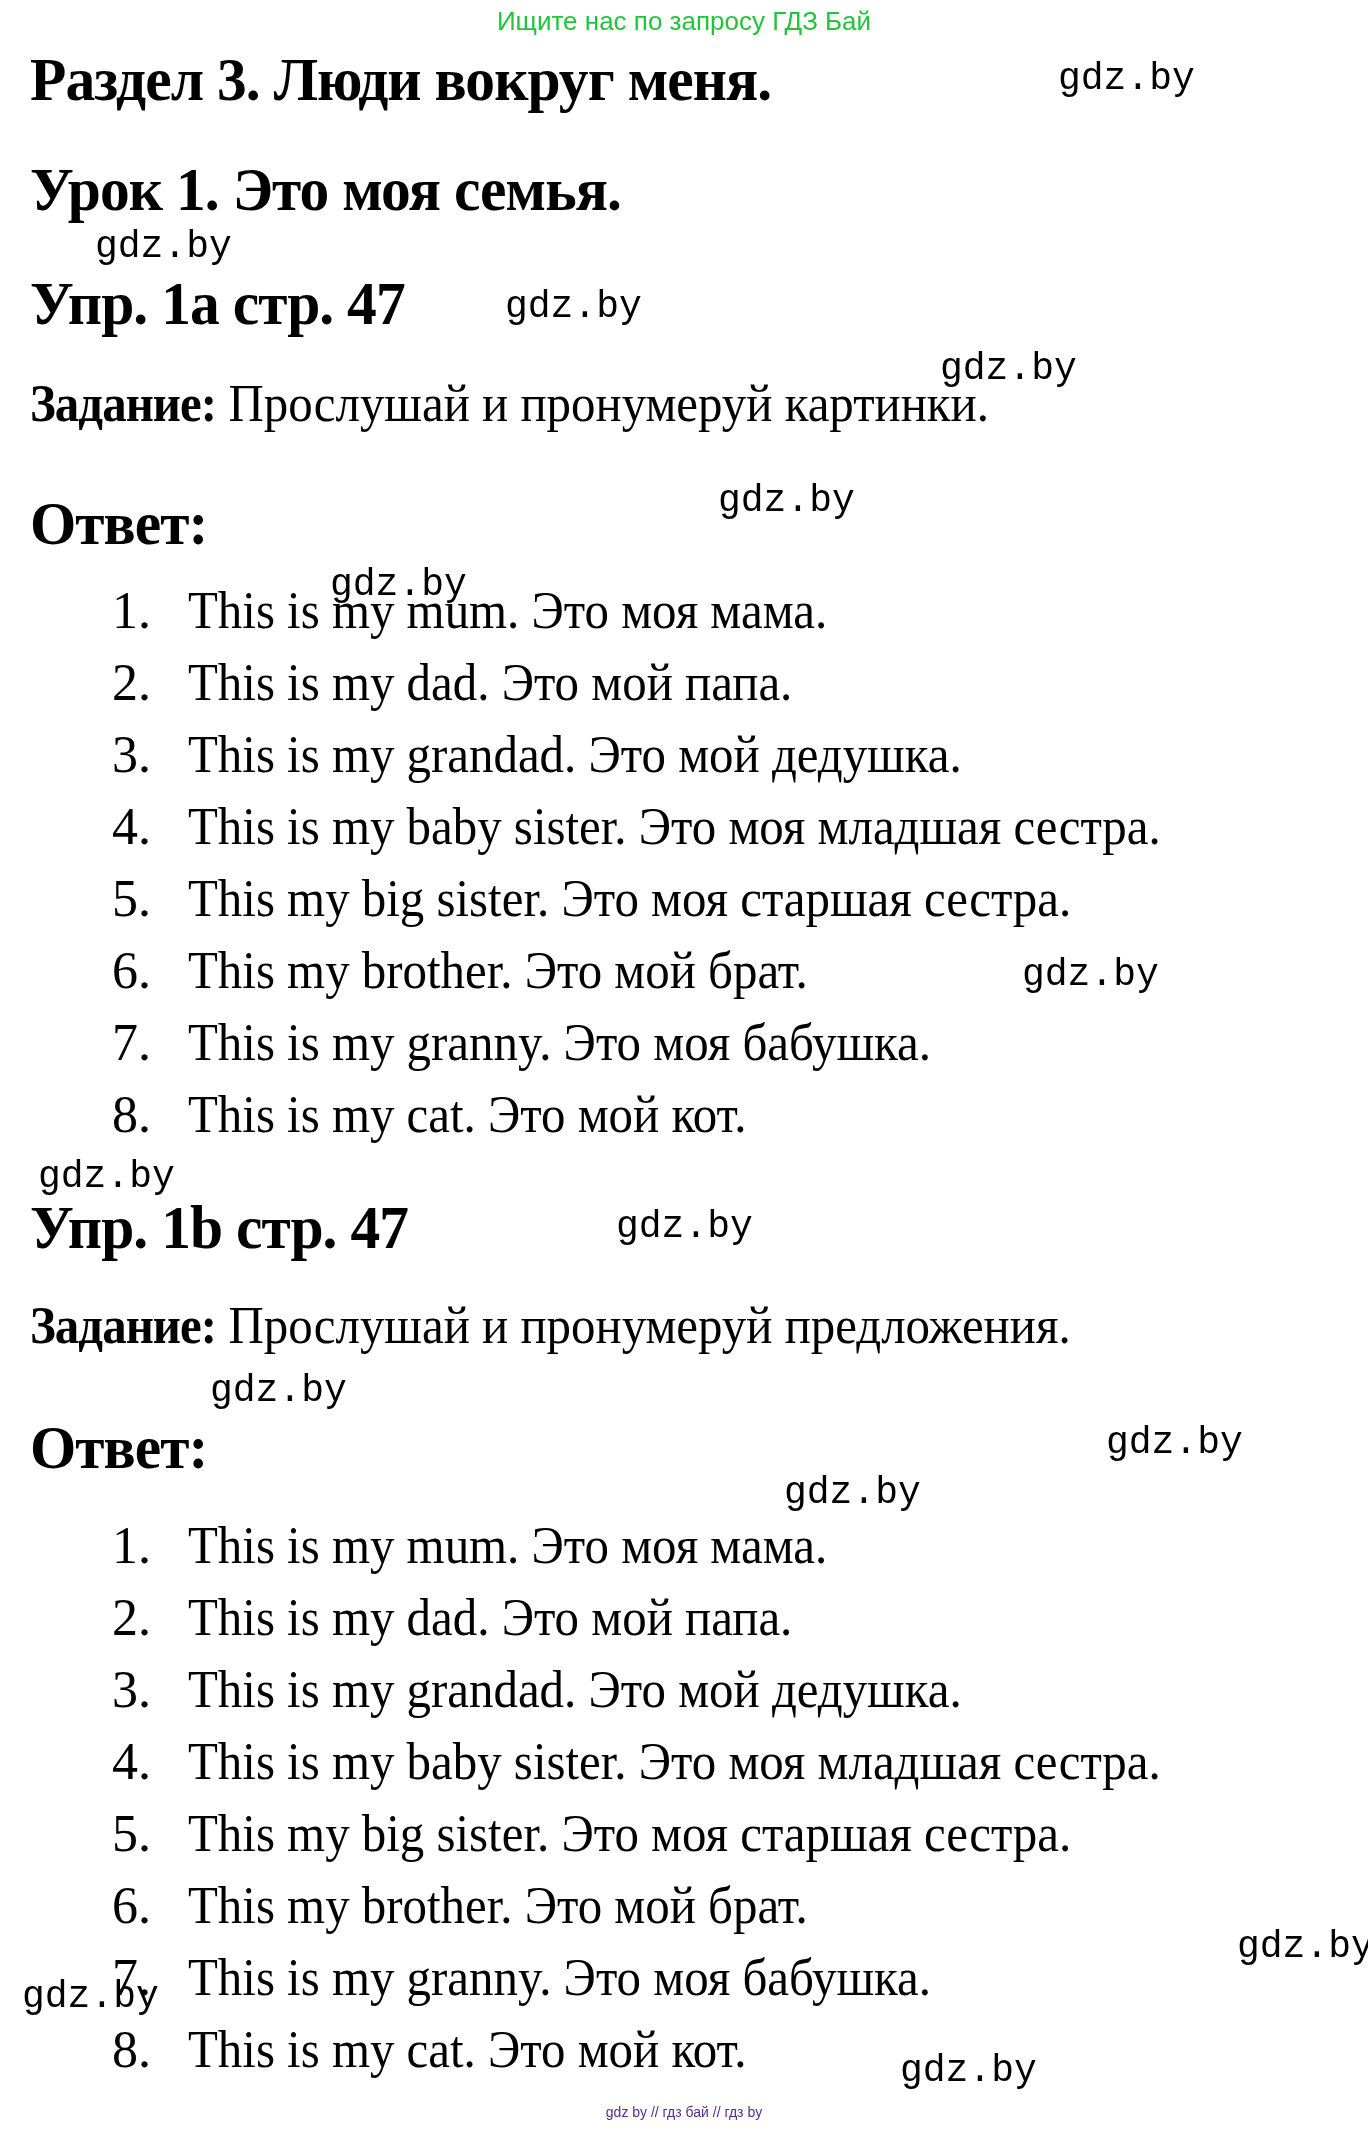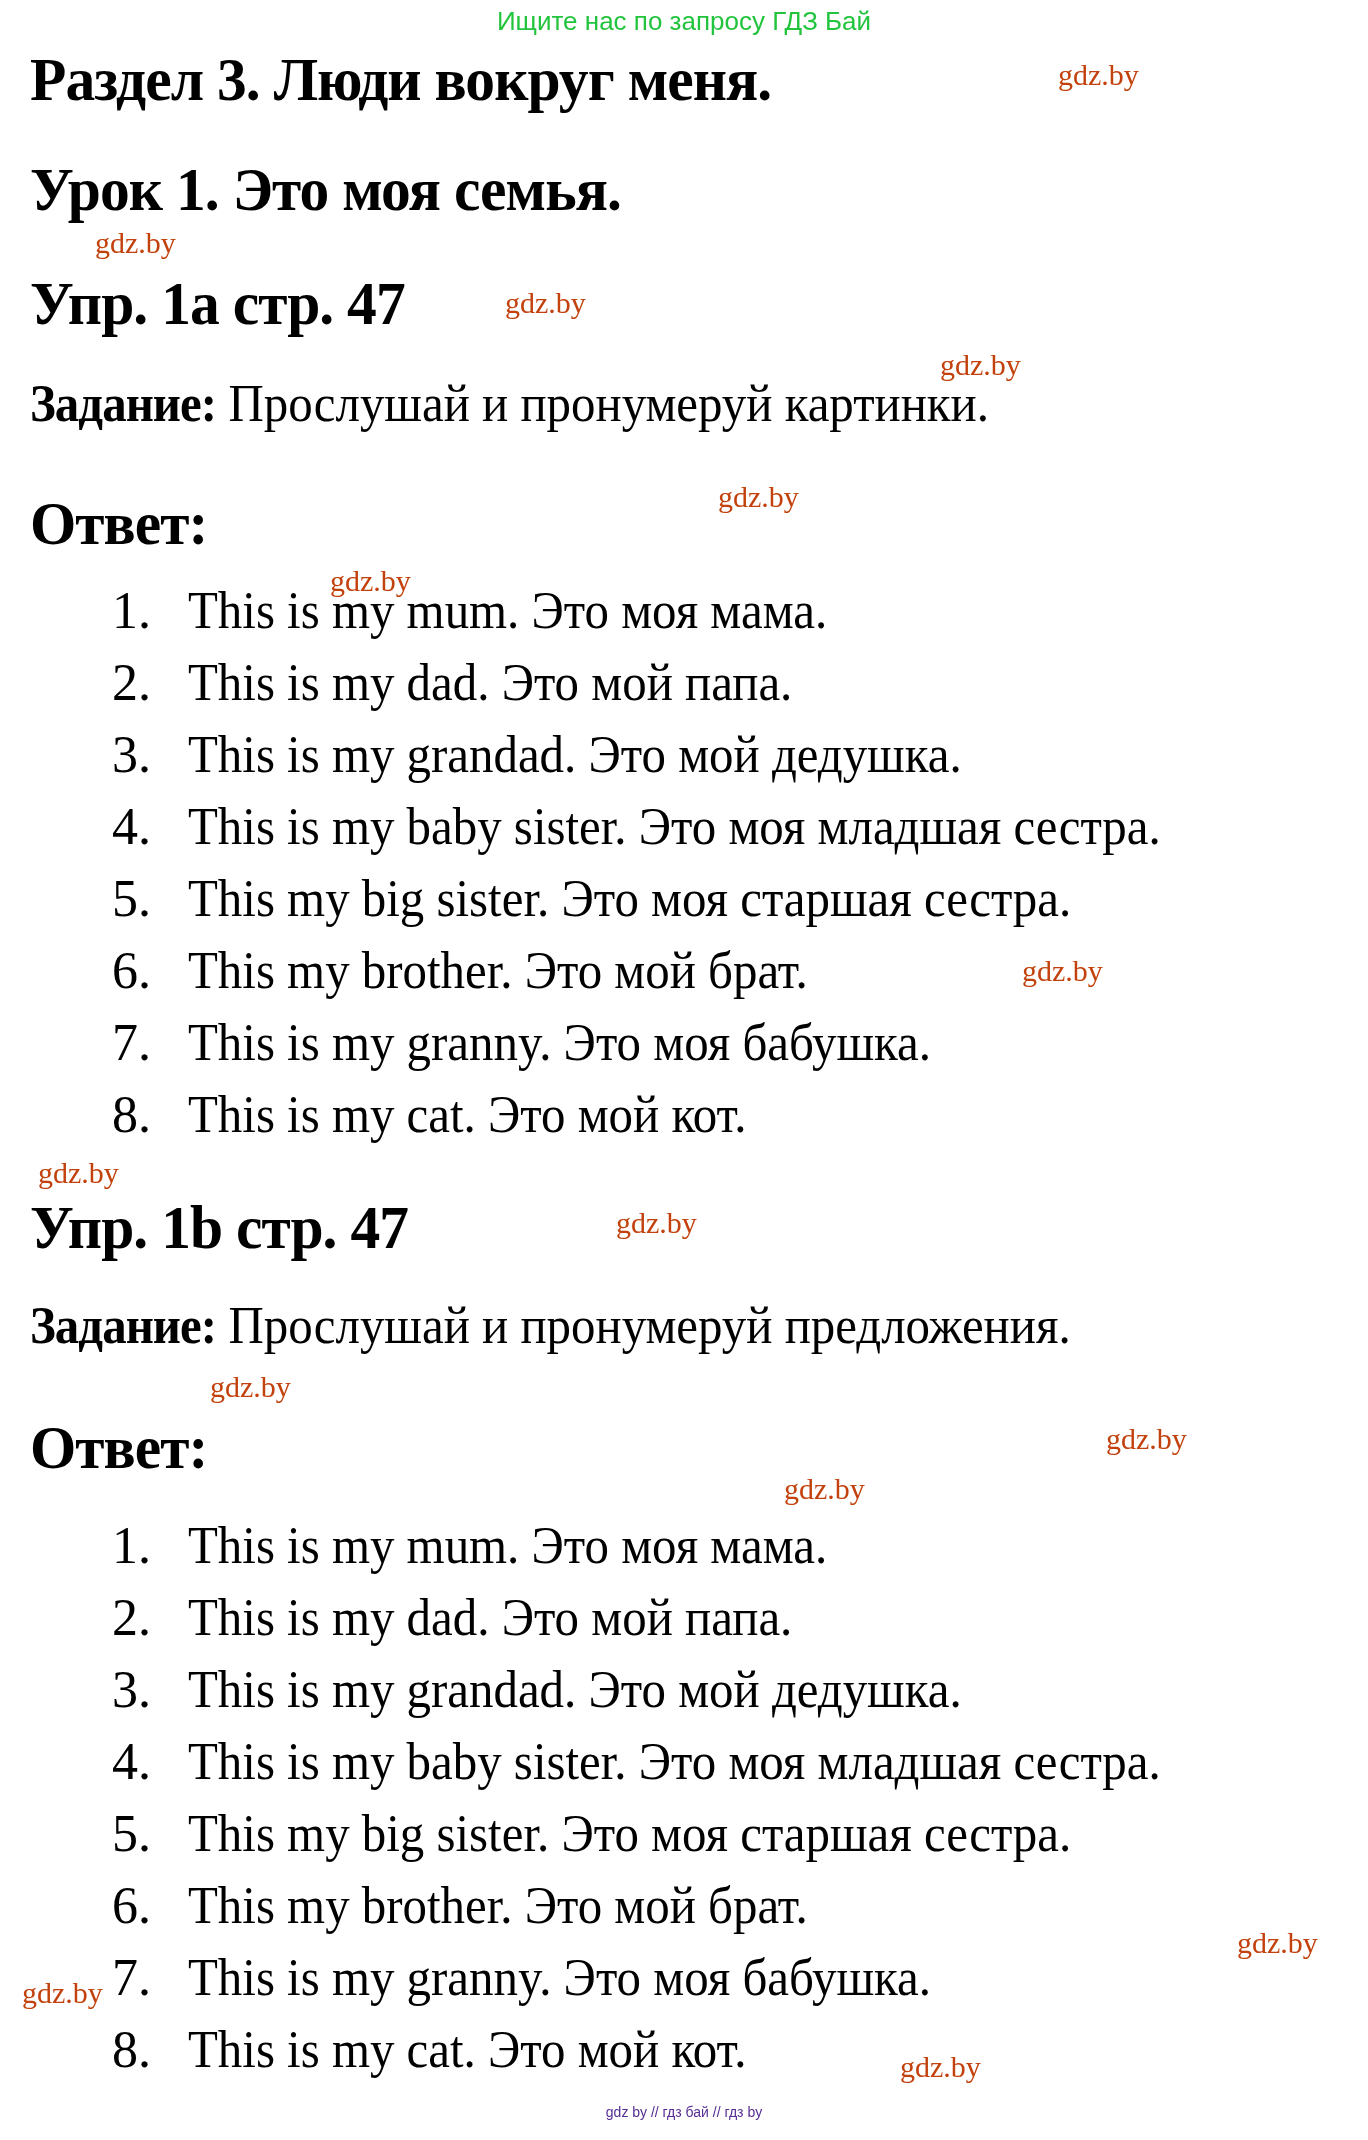--- a/index.html
+++ b/index.html
@@ -38,24 +38,24 @@
     left:30px;
     font-size:52px;
     line-height:1;
     white-space:nowrap;
     transform:scaleX(0.94);
     transform-origin:left top;
   }
   .task .lbl{font-weight:bold;letter-spacing:-1px;}
   .wm{
     position:absolute;
-    font-family:Liberation Serif, serif;
-    font-size:30px;
+    font-family:Liberation Mono, monospace;
+    font-size:38px;
     line-height:1;
-    color:#c2410c;
+    color:#000000;
     white-space:nowrap;
   }
   .anslist{
     position:absolute;
     left:112px;
     right:10px;
   }
   .row{
     display:flex;
     height:72px;

